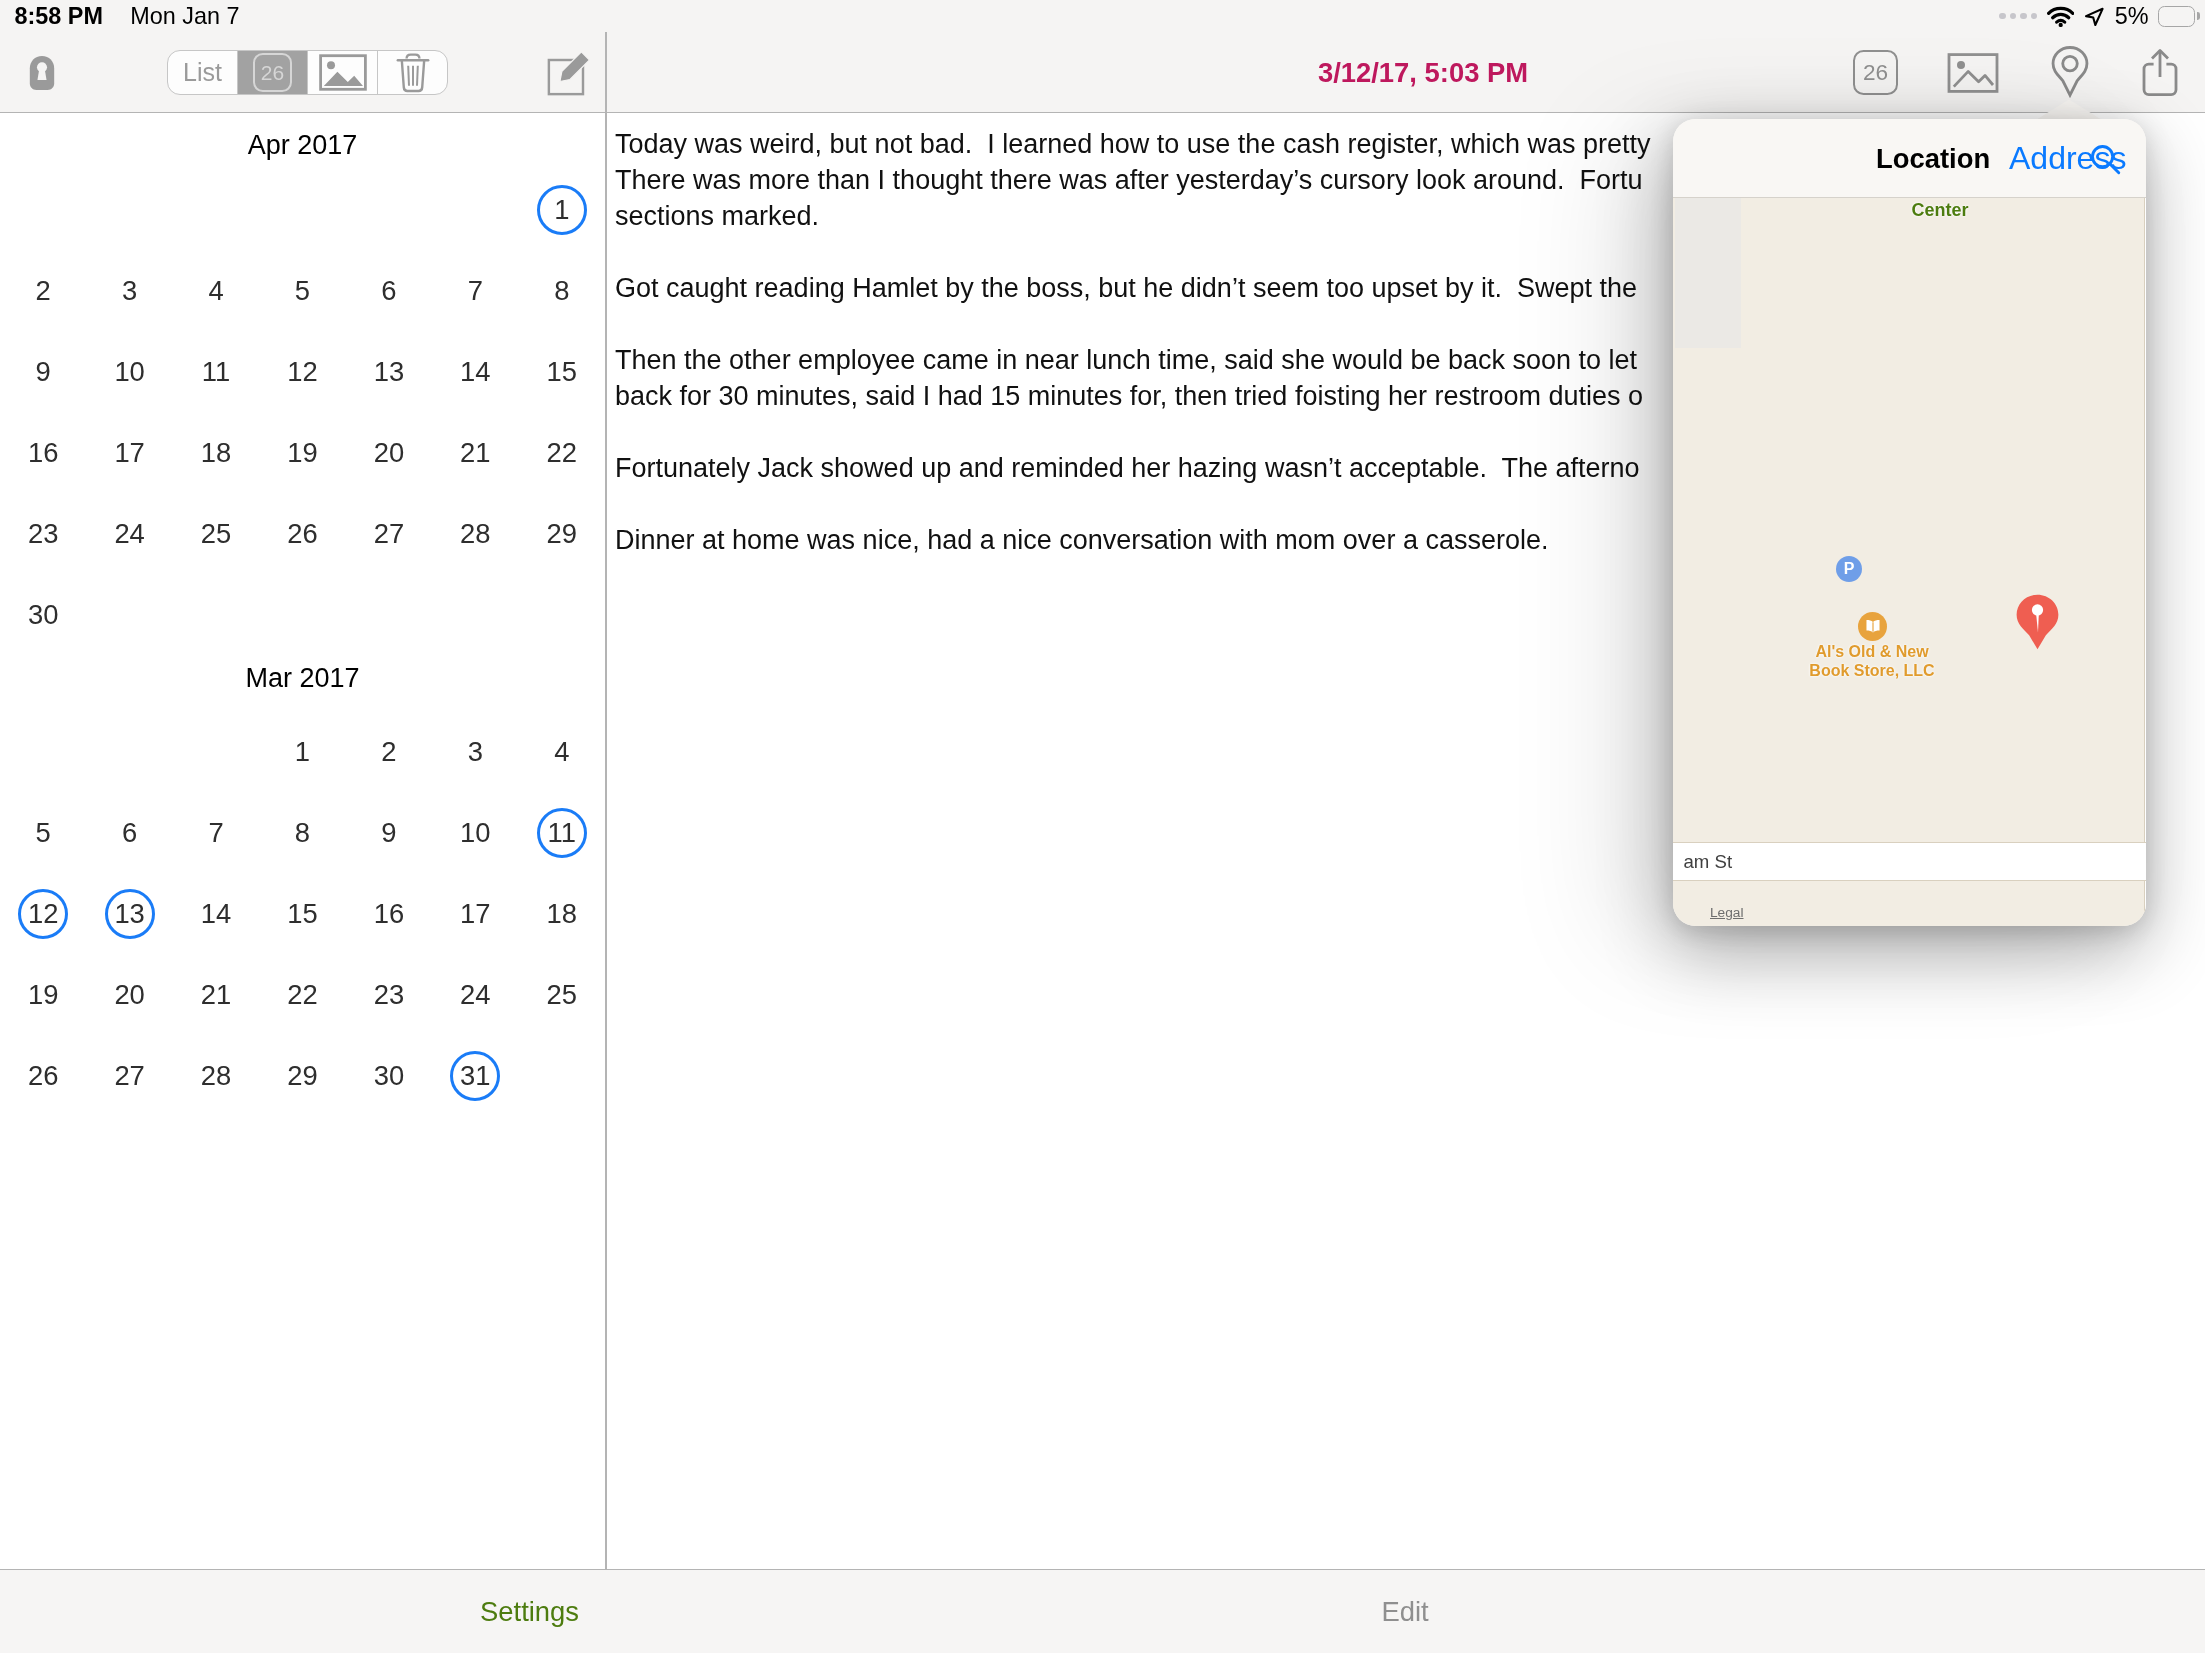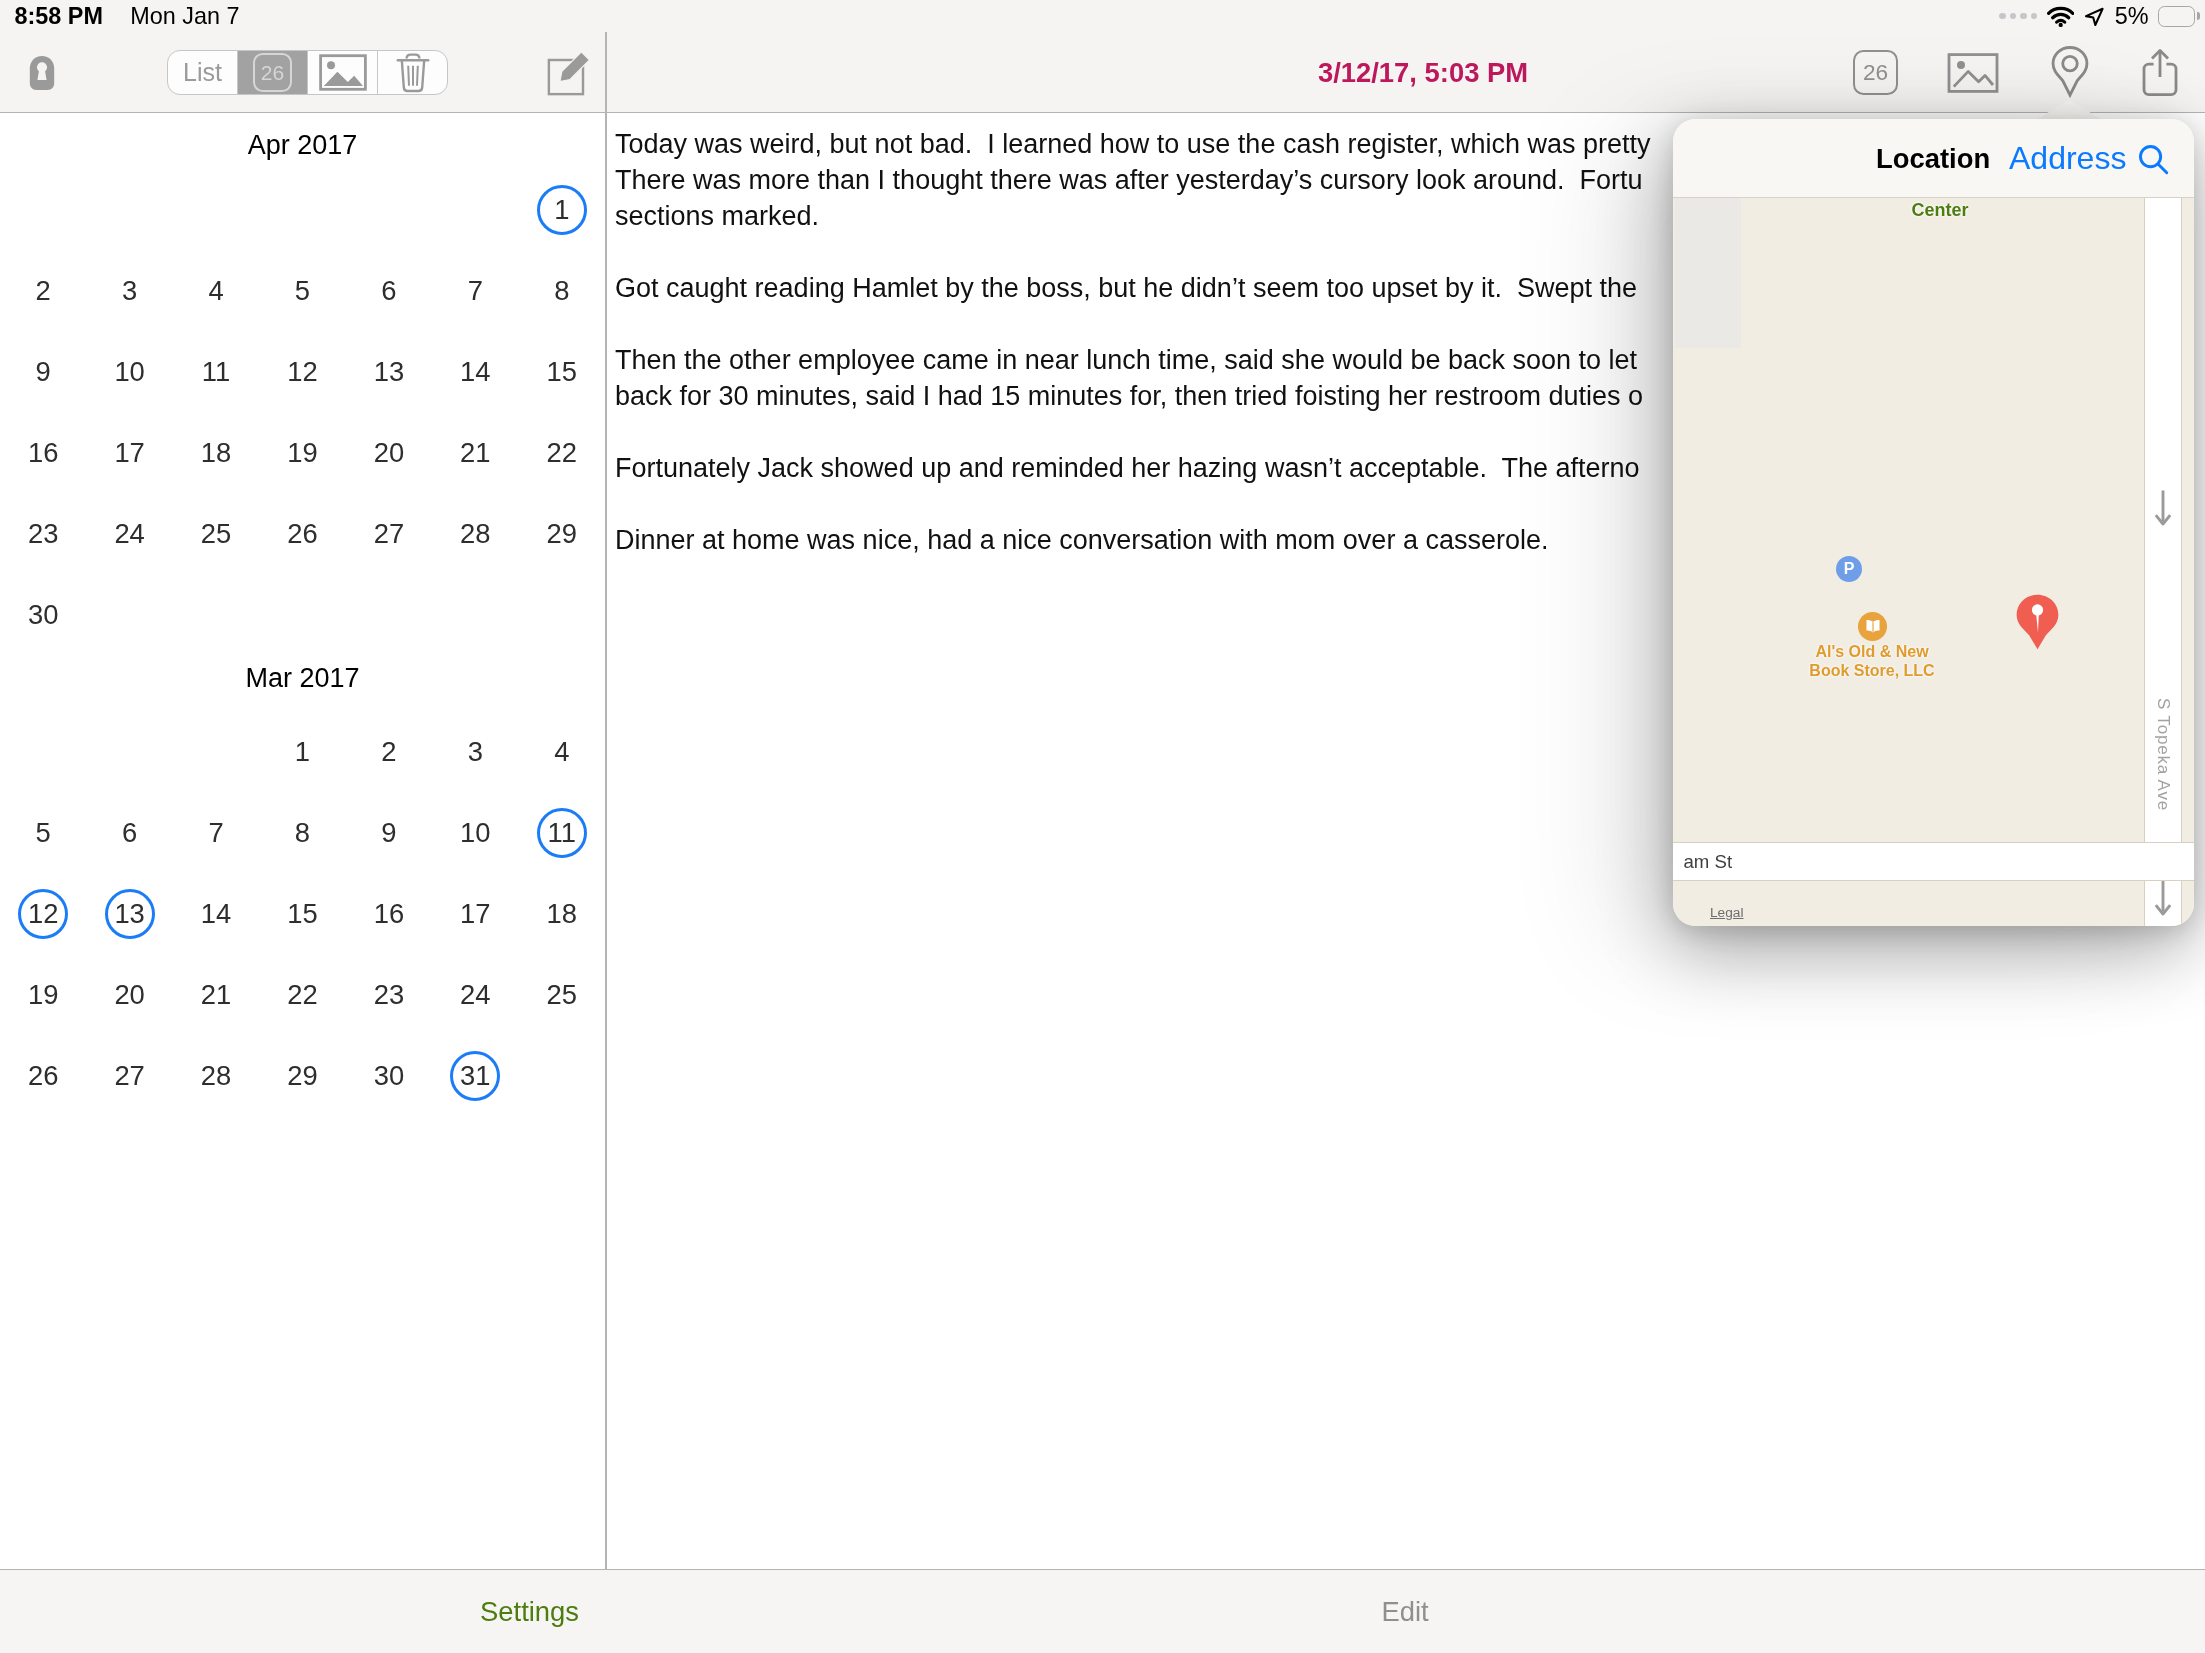--- a/index.html
+++ b/index.html
@@ -54,21 +54,21 @@
   
   .journal{position:absolute;left:615px;top:126px;right:0;bottom:84px;overflow:hidden;}
   .jline{white-space:pre;font-size:27px;line-height:36px;height:36px;color:#111;}
 
   
   .bottombar{position:absolute;left:0;bottom:0;width:2205px;height:84px;background:#f6f5f4;border-top:1.6px solid var(--border-gray);}
   .settings-btn{position:absolute;left:0;top:0;width:605px;height:84px;line-height:84px;text-align:right;padding-right:26px;font-size:27.4px;color:#4d7c0f;}
   .edit-btn{position:absolute;left:605px;right:0;top:0;height:84px;line-height:84px;text-align:center;font-size:27.4px;color:#8f8f8f;}
 
   
-  .popover-wrap{position:absolute;left:1673px;top:119px;width:521px;height:807px;}
+  .popover-wrap{position:absolute;left:1673px;top:119px;width:473px;height:807px;}
   .beak{position:absolute;left:362px;top:-19.4px;width:68px;height:21px;background:#faf8f5;clip-path:polygon(0 100%,50% 0,100% 100%);}
   .popover{position:absolute;inset:0;background:#faf8f5;border-radius:22.6px;overflow:hidden;
     box-shadow:0 24px 73px rgba(0,0,0,.30),0 4.8px 24px rgba(0,0,0,.14),-57px 16px 113px rgba(0,0,0,.10);}
   .pop-header{position:absolute;left:0;top:0;right:0;height:79px;background:#f9f7f4;border-bottom:0.8px solid #d6d2cb;}
   .pop-title{position:absolute;left:203px;top:0;height:79px;line-height:79px;font-size:27.4px;font-weight:600;color:#000;}
   .pop-address{position:absolute;left:336px;top:0;height:79px;line-height:79px;font-size:32px;color:var(--link-blue);}
   .pop-search{position:absolute;right:22.6px;top:21px;width:37px;height:37px;display:flex;align-items:center;justify-content:center;}
   .map{position:absolute;left:0;top:79px;right:0;bottom:0;background:var(--map-bg);}
   .bldg{position:absolute;left:1.6px;top:0;width:66px;height:150px;background:#ebe9e5;}
   .area-label{position:absolute;left:267px;top:1.6px;transform:translateX(-50%);font-size:18px;font-weight:600;color:#4d7c0f;text-shadow:0 0 3.2px #fff,0 0 1.6px #fff;}

